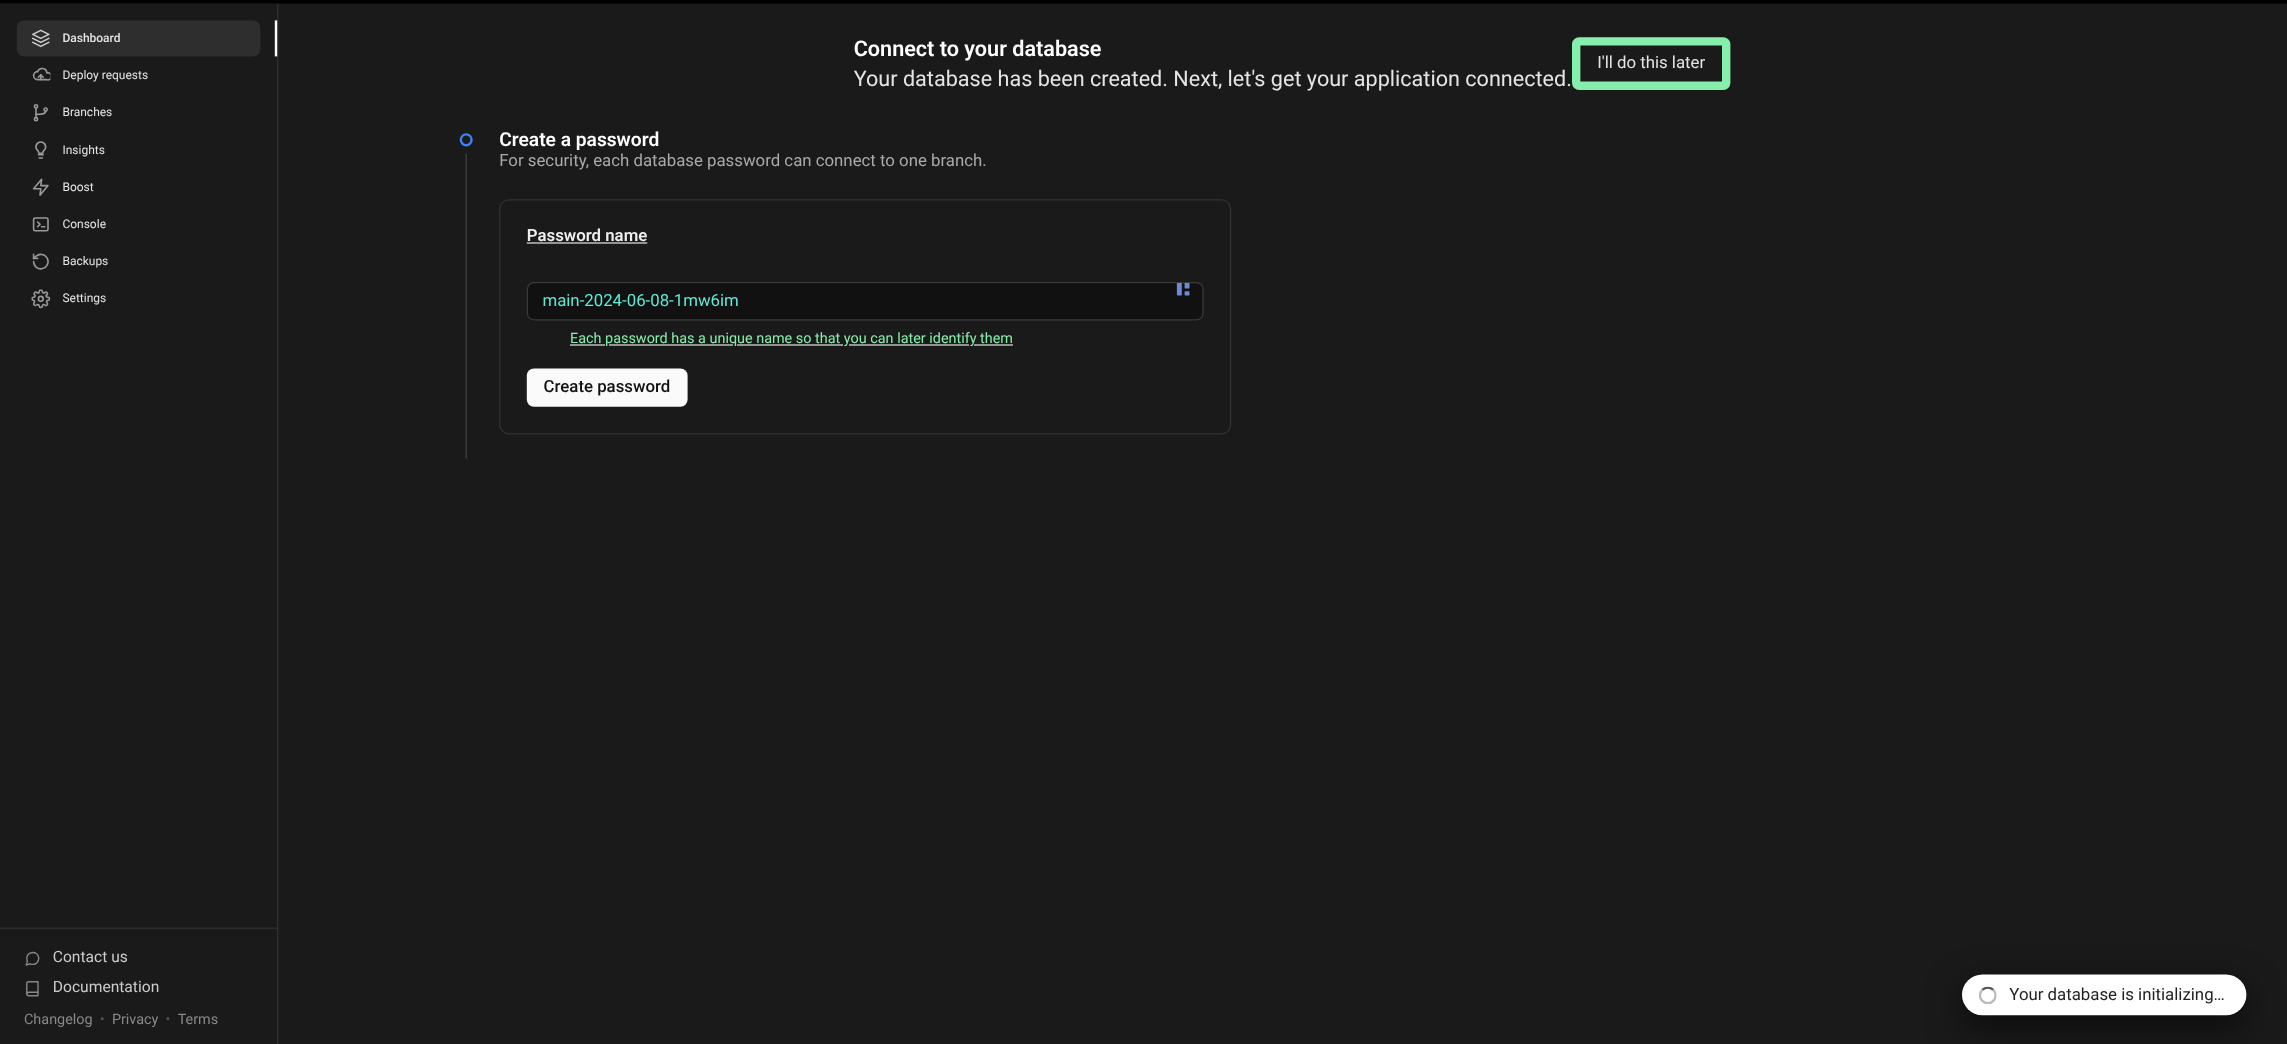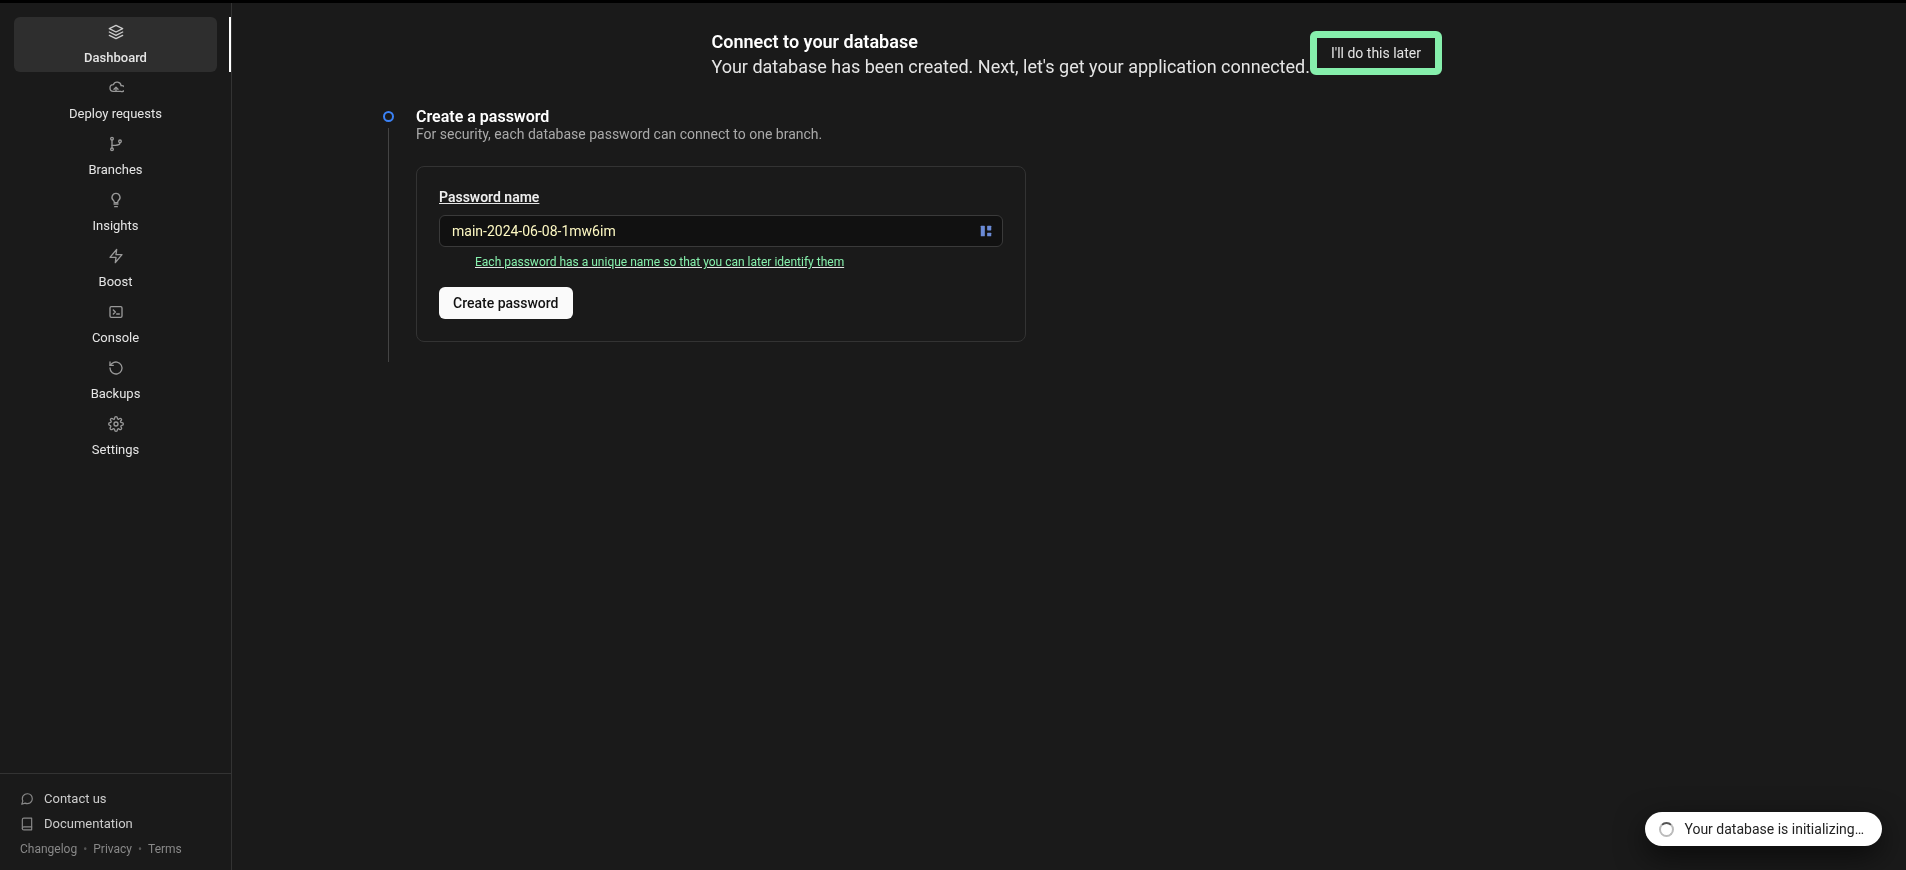--- a/index.html
+++ b/index.html
@@ -31,25 +31,24 @@
   .sidebar-main {
     flex: 1;
     padding: 0 14px;
   }
   .sidebar-item {
     display: flex;
     align-items: center;
     gap: 10px;
     padding: 7px 12px;
     border-radius: 6px;
-    font-size: 13px;
+    font-size: 10px;
     color: #e5e5e5;
     cursor: pointer;
     margin-bottom: 1px;
-    flex-direction: column;
   }
   .sidebar-item.active {
     background: #2e2e2e;
     position: relative;
     font-weight: 500;
   }
   .sidebar-item.active::after {
     content: "";
     position: absolute;
     right: -14px;
@@ -198,22 +197,23 @@
   .input-wrap {
     position: relative;
   }
   .text-input {
     width: 100%;
     background: #111;
     border: 1px solid #3a3a3a;
     border-radius: 6px;
     padding: 7px 34px 7px 12px;
     font-size: 14px;
-    color: #fef9c3;
+    color: #5eead4;
     font-family: inherit;
+    margin-top: 20px;
   }
   .input-suffix-icon {
     position: absolute;
     right: 10px;
     top: 50%;
     transform: translateY(-50%);
     color: #6b8bd6;
     width: 14px;
     height: 14px;
   }
@@ -230,21 +230,21 @@
     border: none;
     font-size: 14px;
     font-weight: 500;
     padding: 8px 14px;
     border-radius: 6px;
     cursor: pointer;
     font-family: inherit;
   }
   .toast {
     position: absolute;
-    right: 24px;
+    right: 34px;
     bottom: 24px;
     background: #fff;
     color: #222;
     border-radius: 999px;
     padding: 9px 18px 9px 14px;
     font-size: 14px;
     display: flex;
     align-items: center;
     gap: 10px;
     box-shadow: 0 10px 30px rgba(0,0,0,0.6);

